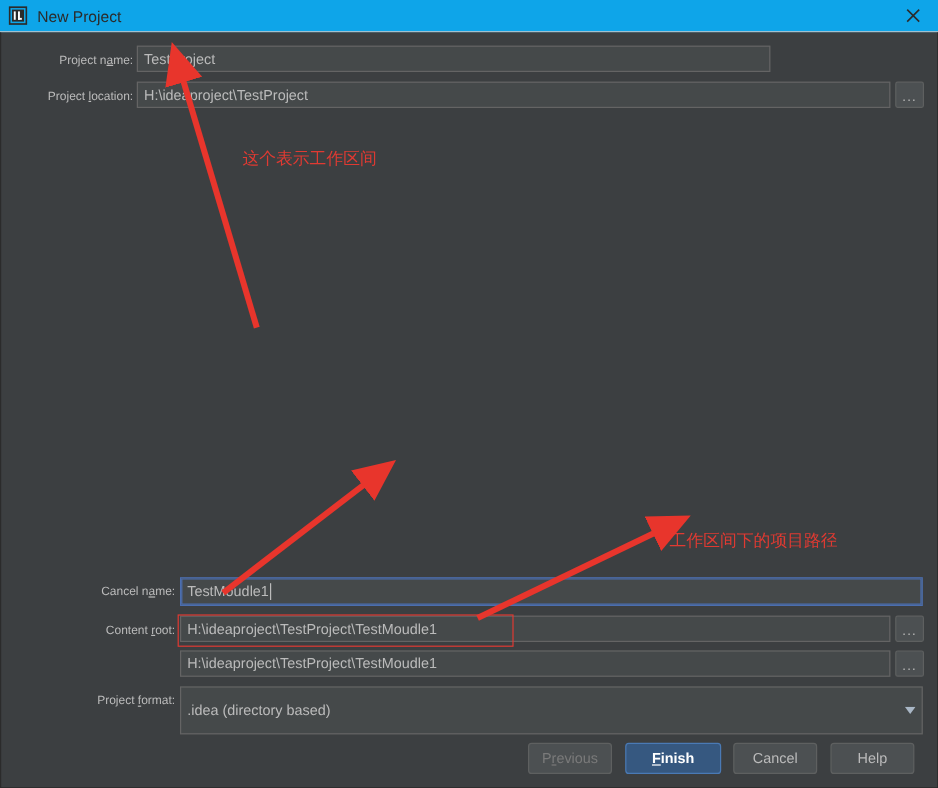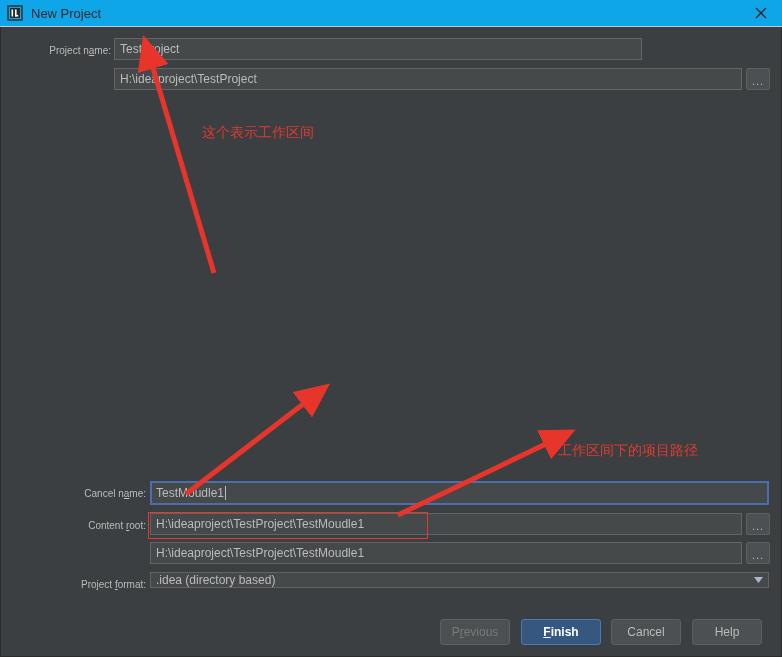--- a/index.html
+++ b/index.html
@@ -114,21 +114,21 @@
     display: flex;
     align-items: flex-end;
     justify-content: center;
     letter-spacing: 1px;
     line-height: 10px;
     padding-bottom: 3px;
   }
 
   .combo {
     box-sizing: border-box;
-    height: 16px;
+    height: 40px;
     background: #45494a;
     border: 1px solid #646464;
     display: flex;
     align-items: center;
     color: #bbbbbb;
     font-size: 12px;
     padding-left: 5px;
     font-family: "Liberation Sans", sans-serif;
   }
   .combo-arrow {
@@ -234,20 +234,23 @@
 
 <div class="dialog">
 
   <div class="field-row" style="left:10px; top:12px;">
     <span class="field-label" style="width:100px;"><span>Project n</span><span class="mn">a</span><span>me:</span></span>
   </div>
   <div class="textfield" style="position:absolute; left:113px; top:11px; width:528px;">
     <span>TestProject</span>
   </div>
 
+  <div class="field-row" style="left:10px; top:42px;">
+    <span class="field-label" style="width:100px;"><span>Project </span><span class="mn">l</span><span>ocation:</span></span>
+  </div>
   <div class="textfield" style="position:absolute; left:113px; top:41px; width:628px;">
     <span>H:\ideaproject\TestProject</span>
   </div>
   <div class="browse-btn" style="position:absolute; left:745px; top:41px;">...</div>
 
 
   <div class="field-row" style="left:30px; top:455px;">
     <span class="field-label" style="width:115px;"><span>Cancel n</span><span class="mn">a</span><span>me:</span></span>
   </div>
   <div class="textfield focused" style="position:absolute; left:149px; top:454px; width:619px; height:24px;">

